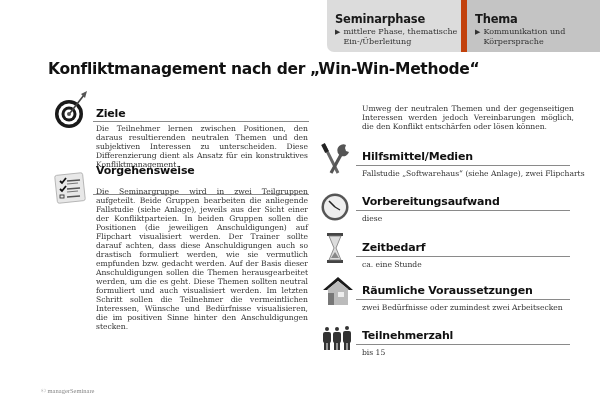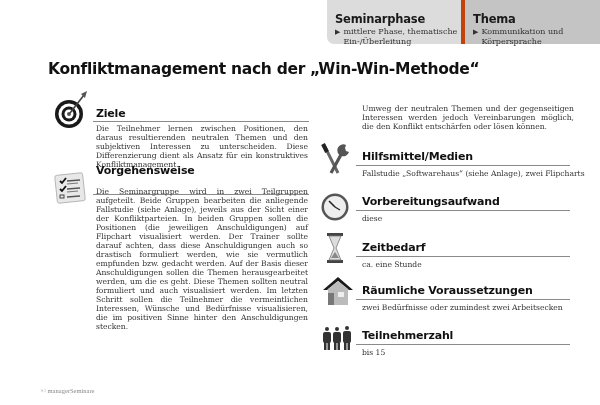--- a/index.html
+++ b/index.html
@@ -1,21 +1,21 @@
 <!DOCTYPE html>
 <html><head>
 <meta charset="utf-8">
 <style>
   html, body { margin: 0; padding: 0; background: #ffffff; }
   body { width: 600px; height: 405px; position: relative; overflow: hidden; font-family: "DejaVu Serif", serif; color: #222; }
 
   .tabs { position: absolute; left: 327px; top: 0; width: 273px; height: 52px; display: flex; }
-  .tab { position: relative; padding: 12px 0 0 8px; box-sizing: border-box; height: 44px; }
+  .tab { position: relative; padding: 12px 0 0 8px; box-sizing: border-box; height: 52px; }
   .tab-phase { width: 134px; background: #dcdcdc; border-bottom-left-radius: 7px; }
-  .tab-thema { width: 139px; background: #c4c4c4; border-left: 4px solid #c2410c; }
+  .tab-thema { width: 139px; background: #c4c4c4; border-left: 6px solid #c2410c; }
   .tab-title { font-family: "DejaVu Sans", sans-serif; font-weight: bold; font-size: 11.5px; color: #1a1a1a; line-height: 14px; letter-spacing: -0.2px; }
   .tab-text { font-size: 8px; line-height: 10px; color: #333; margin-top: 1px; display: flex; }
   .tab-text .arr { font-size: 7px; margin-right: 3px; line-height: 10px; }
 
   .page-title { position: absolute; left: 48px; top: 60px; font-family: "DejaVu Sans", sans-serif; font-weight: bold; font-size: 15.5px; color: #111; letter-spacing: -0.3px; white-space: nowrap; }
 
   .icon { position: absolute; }
   .section-head { position: absolute; font-family: "DejaVu Sans", sans-serif; font-weight: bold; font-size: 11px; color: #111; letter-spacing: -0.2px; }
   .rule { position: absolute; height: 1px; background: #8a8a8a; }
   .para { position: absolute; font-size: 7.6px; line-height: 9px; color: #333; text-align: justify; hyphens: manual; }

